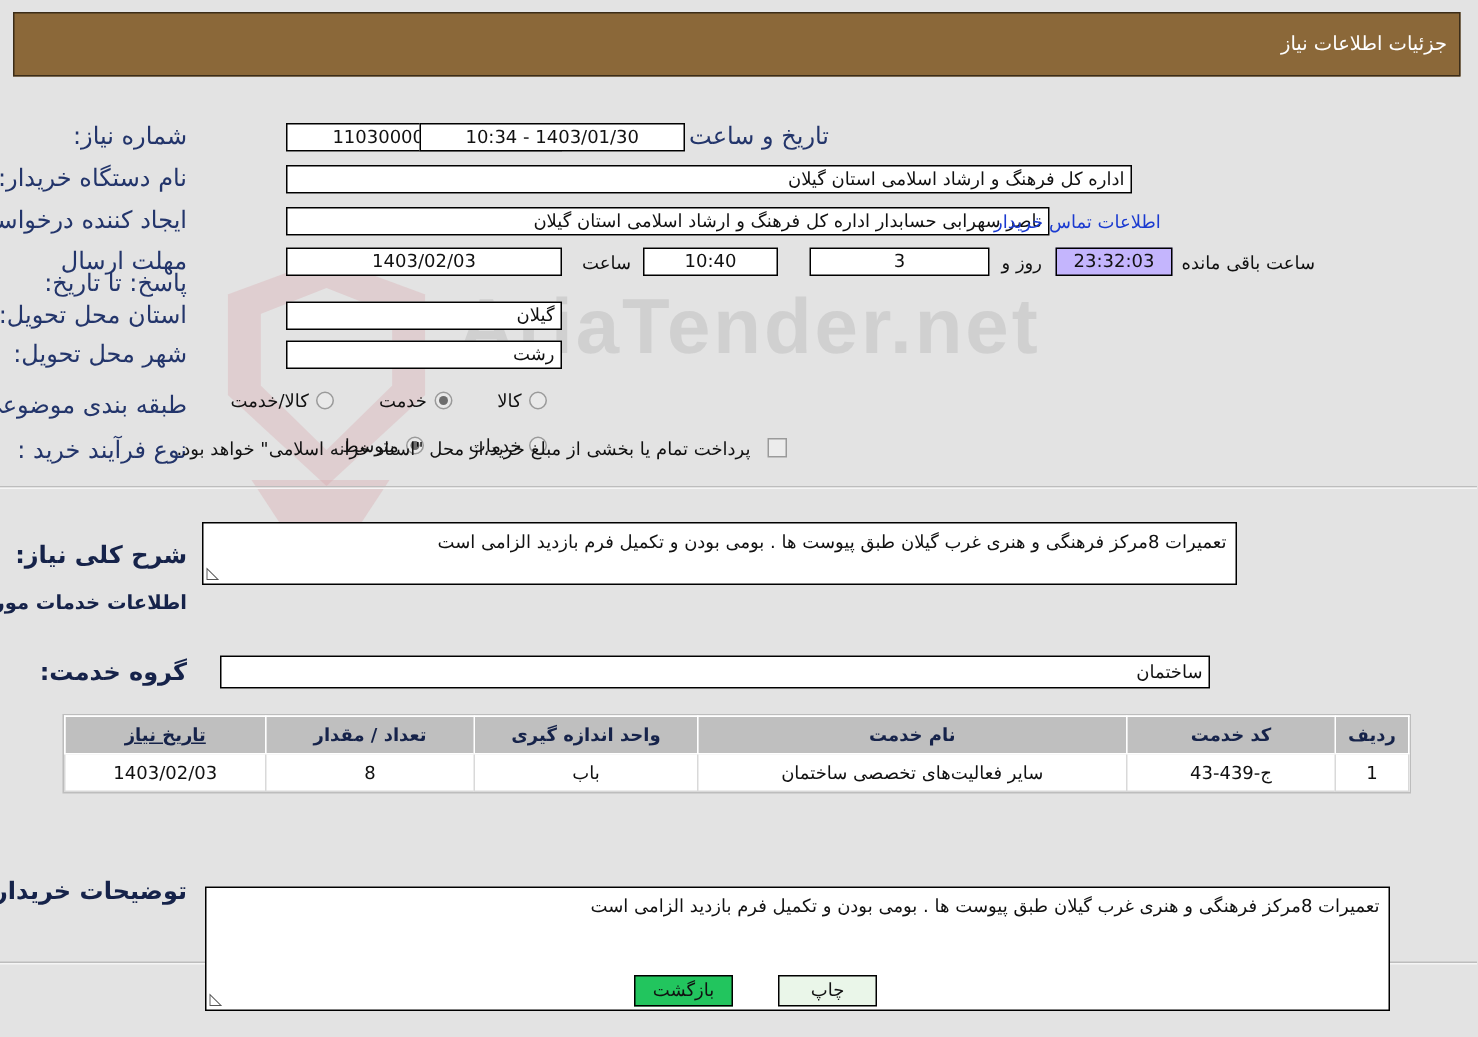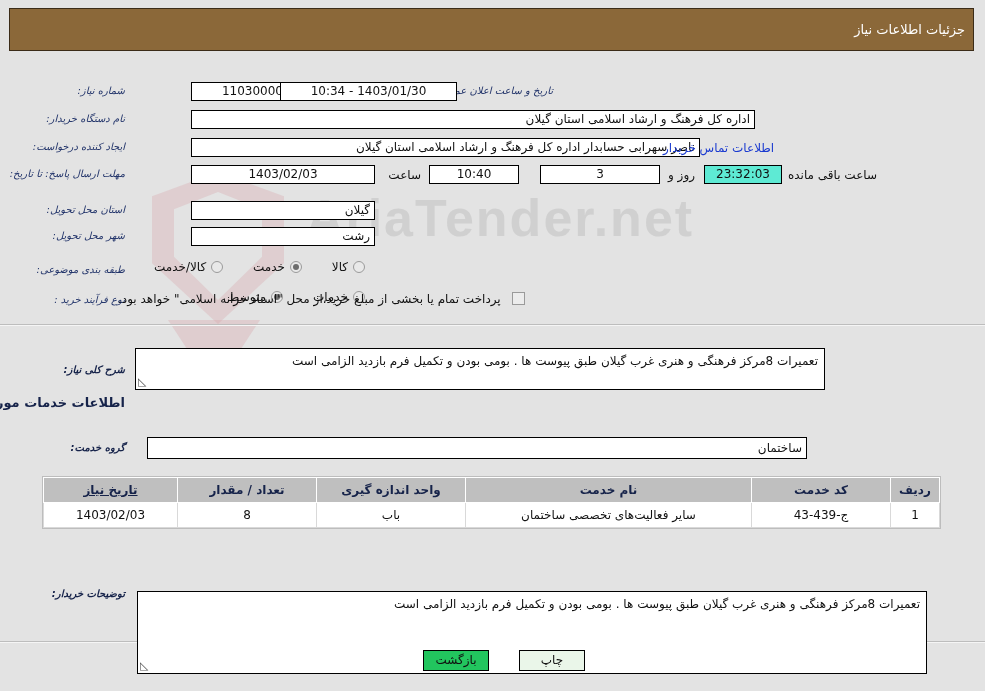--- a/index.html
+++ b/index.html
@@ -94,43 +94,42 @@
     z-index: 3;
   }
 
   
   .panel {
     position: absolute;
     z-index: 2;
   }
   .lbl {
     color: #23356b;
-    font-size: 10px;
+    font-size: 16px;
     white-space: nowrap;
     line-height: 15px;
-    font-style: italic;
   }
   .lbl-bold {
     color: #16234a;
     font-weight: bold;
   }
   .fld {
     box-sizing: border-box;
     background: #ffffff;
     border: 1px solid #000000;
     height: 19px;
     line-height: 17px;
     padding: 0 4px;
     font-size: 12px;
     color: #111;
     overflow: hidden;
     white-space: nowrap;
   }
   .fld.center { text-align: center; }
-  .fld.yellow { background: #5eead4; }
+  .fld.yellow { background: #c4b5fd; }
   .link {
     color: #1a3ad0;
     font-size: 12px;
     white-space: nowrap;
     cursor: pointer;
   }
   .plain {
     font-size: 12px;
     color: #111;
     white-space: nowrap;

